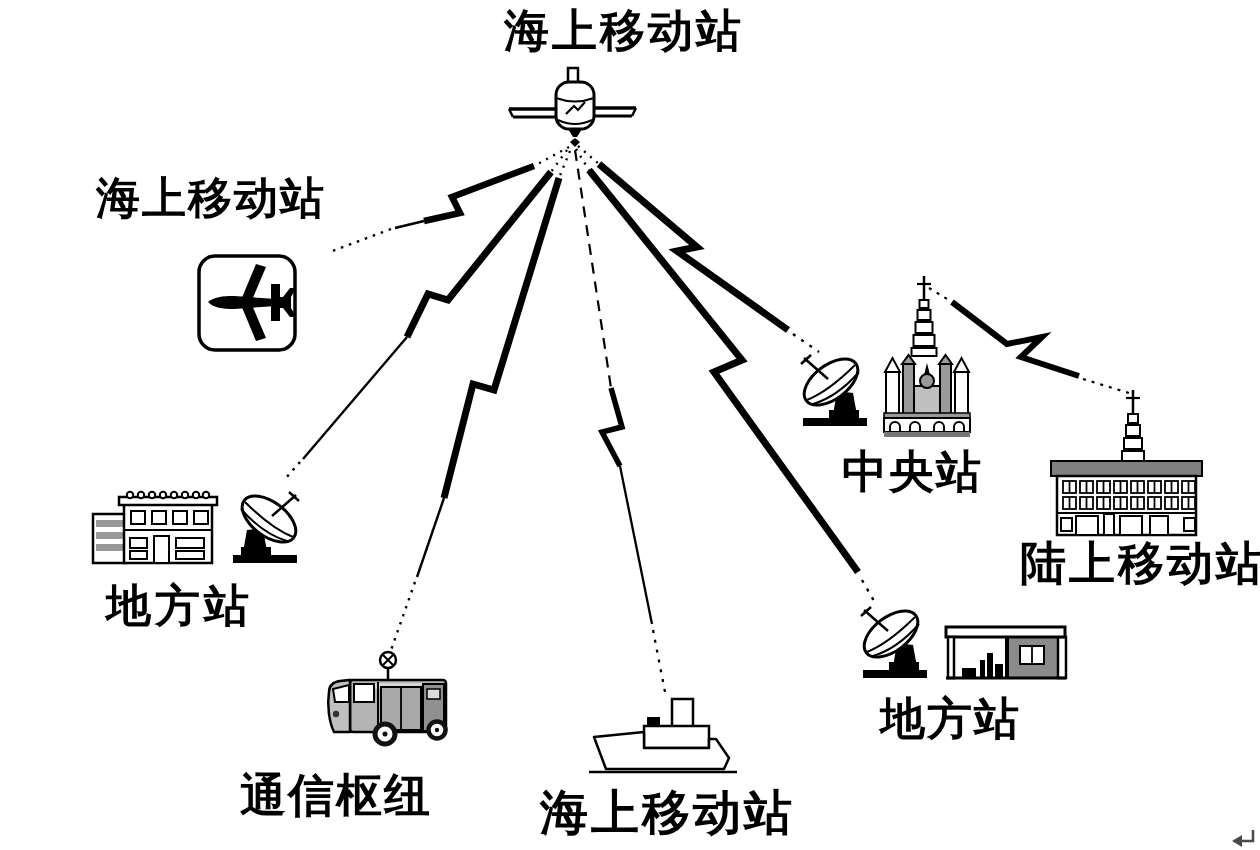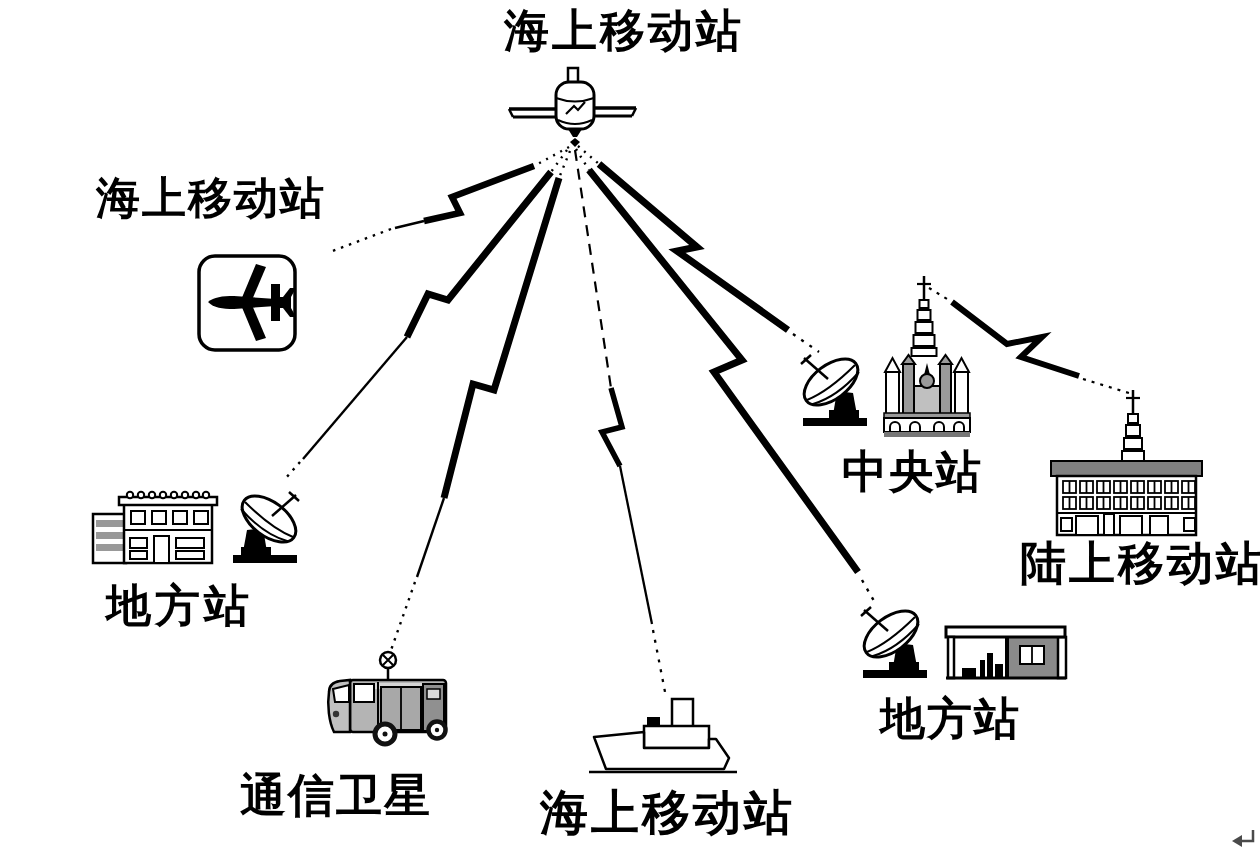--- a/index.html
+++ b/index.html
@@ -283,18 +283,18 @@
 
   <g>
     <path d="M1253,830 L1253,841 L1241,841" stroke="#4a4a4a" stroke-width="2.5" fill="none"></path>
     <polygon points="1242,835 1242,847 1232,841" fill="#4a4a4a"></polygon>
   </g>
 </svg>
 
   <div class="node-label lbl-title">海上移动站</div>
   <div class="node-label lbl-air">海上移动站</div>
   <div class="node-label lbl-local-left">地方站</div>
-  <div class="node-label lbl-land">通信卫星</div>
+  <div class="node-label lbl-land">通信枢纽</div>
   <div class="node-label lbl-central">中央站</div>
   <div class="node-label lbl-sea">海上移动站</div>
   <div class="node-label lbl-hub">陆上移动站</div>
   <div class="node-label lbl-local-right">地方站</div>
 </div>
 
 </body></html>

